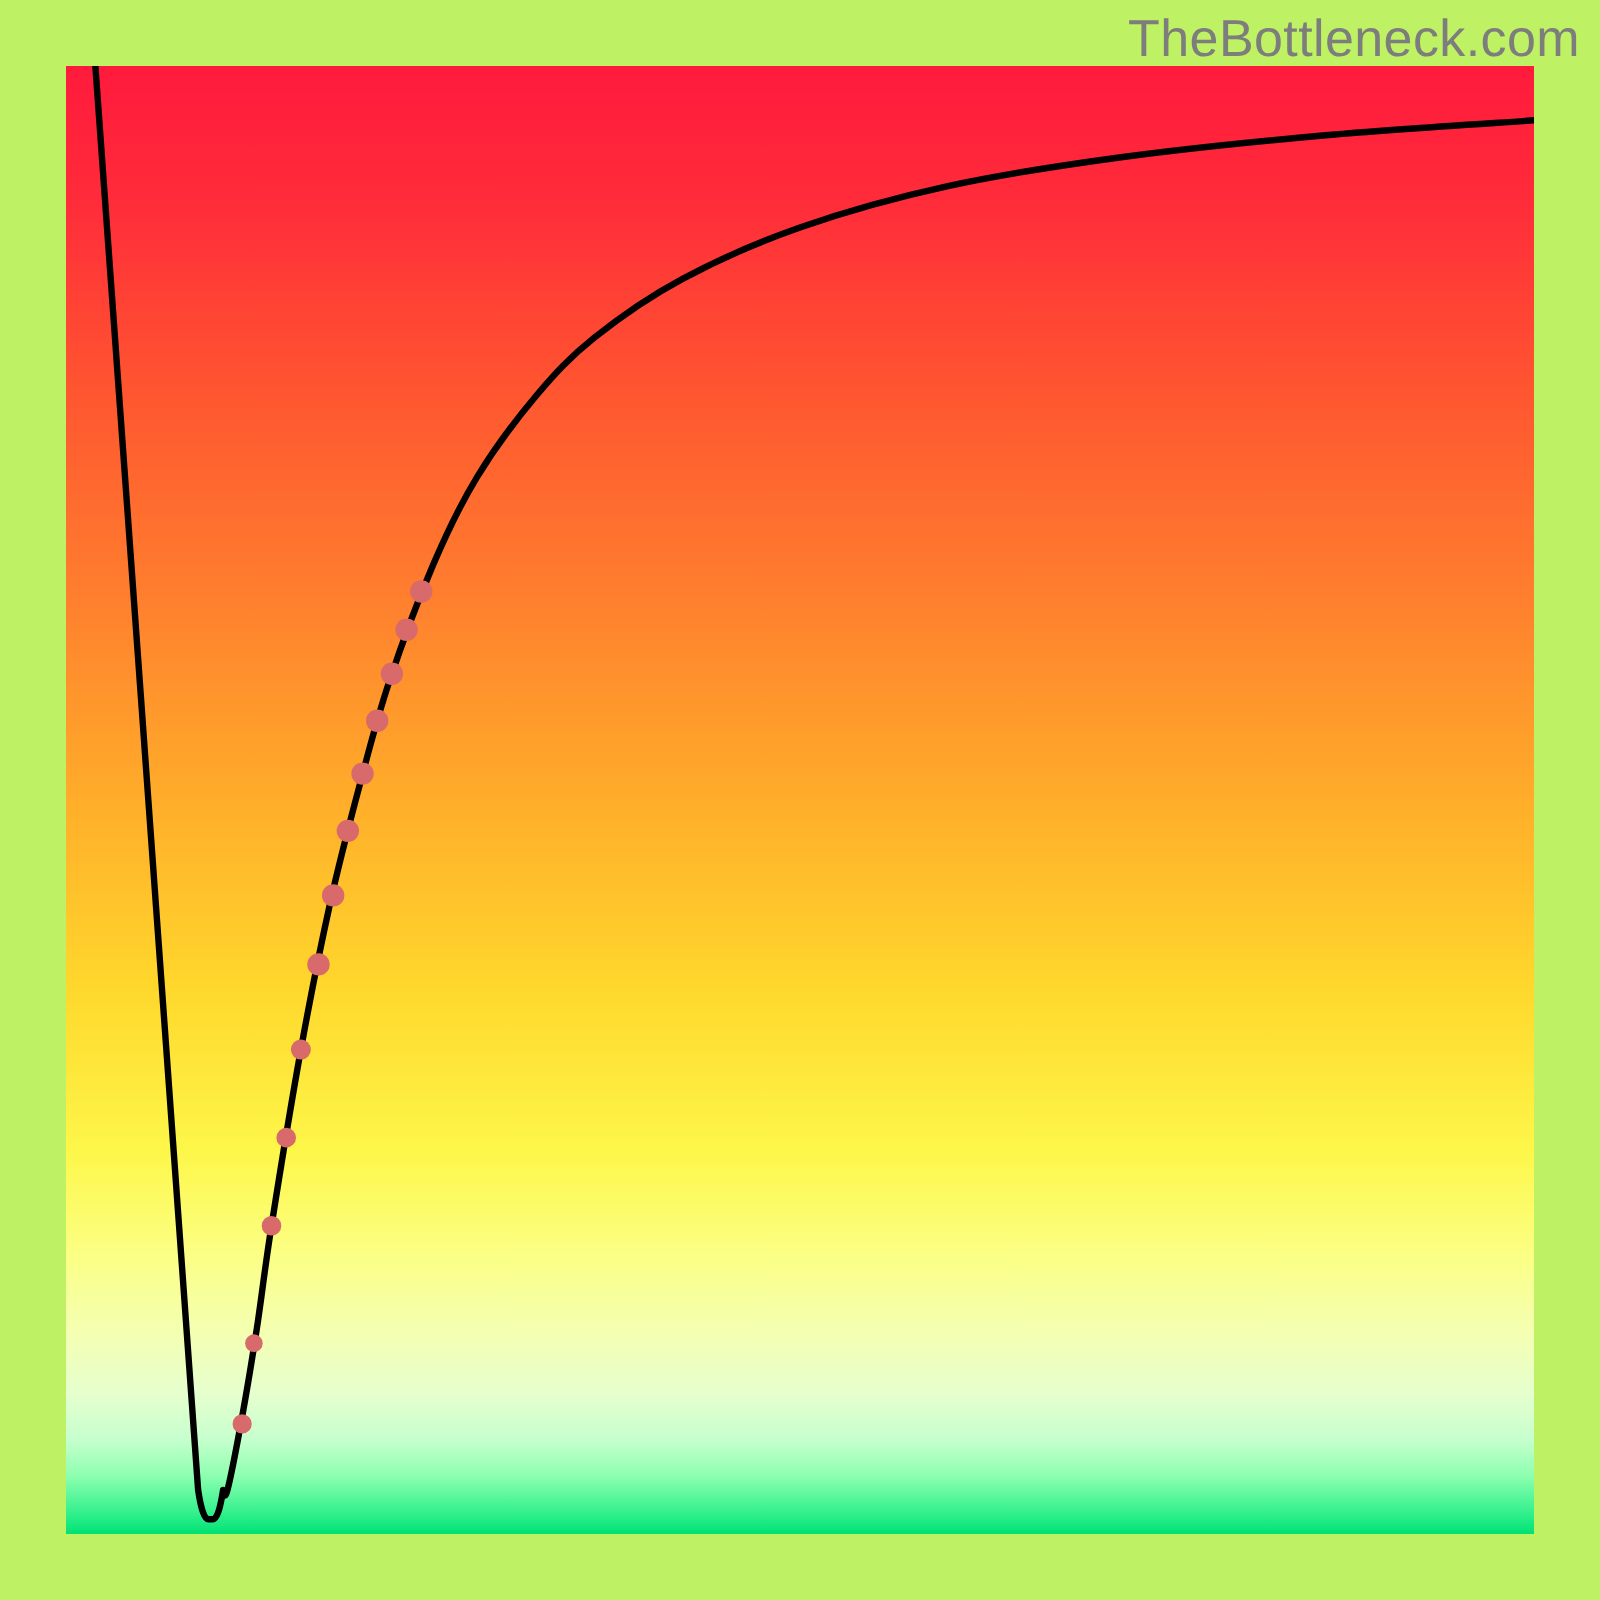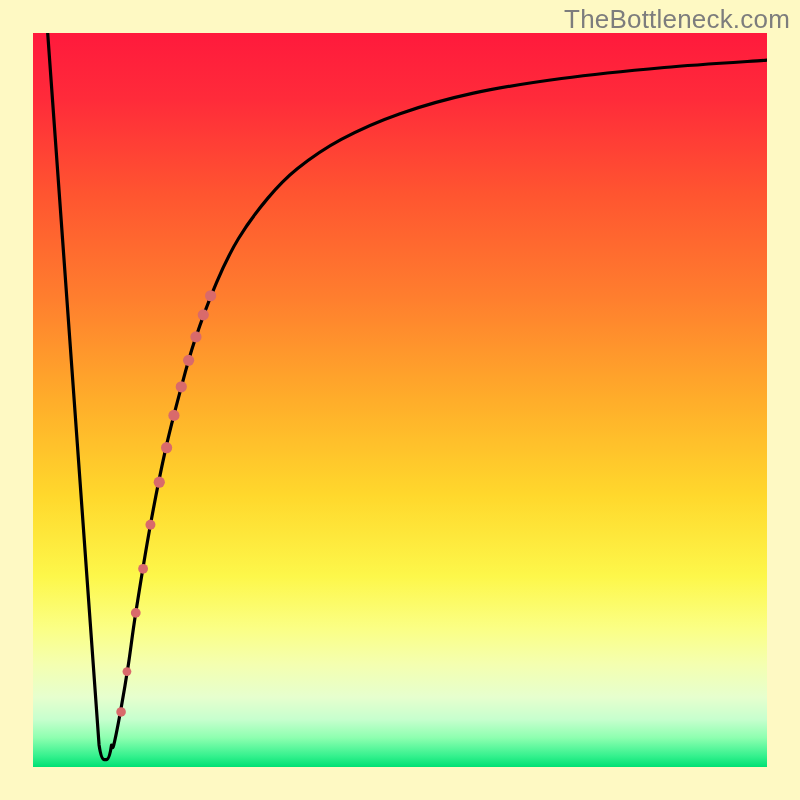--- a/index.html
+++ b/index.html
@@ -8,21 +8,21 @@
     width: 800px;
     height: 800px;
     overflow: hidden;
     background: #000;
     font-family: Arial, Helvetica, sans-serif;
   }
   .frame {
     position: relative;
     width: 800px;
     height: 800px;
-    background: #fef9c3;
+    background: #bef264;
   }
   .attrib {
     position: absolute;
     top: 4px;
     right: 10px;
     color: #7d7d7d;
     font-size: 26px;
     font-weight: 400;
     letter-spacing: 0.2px;
     z-index: 10;

